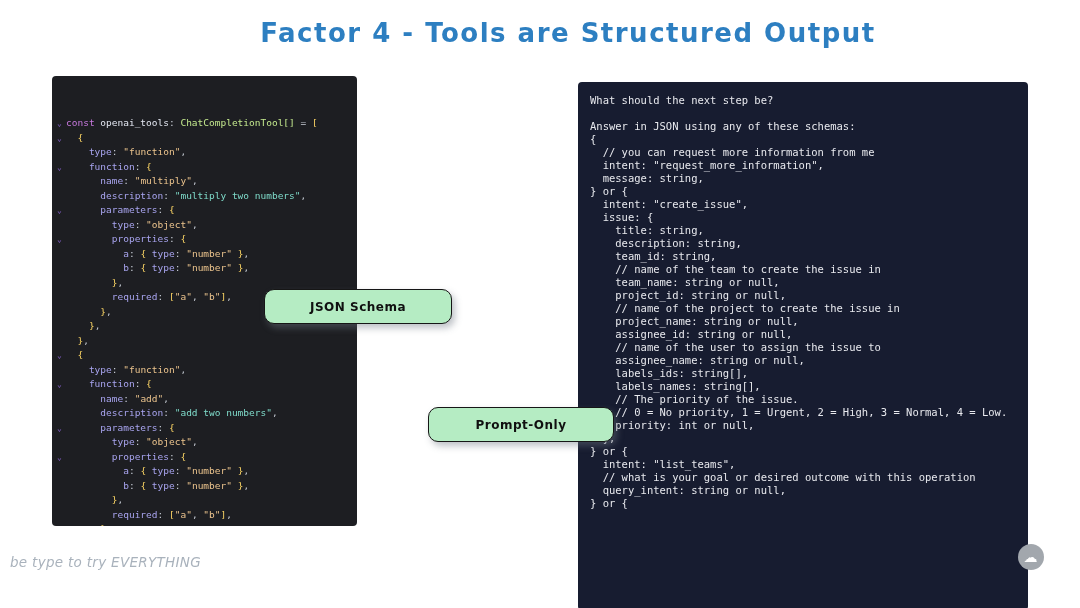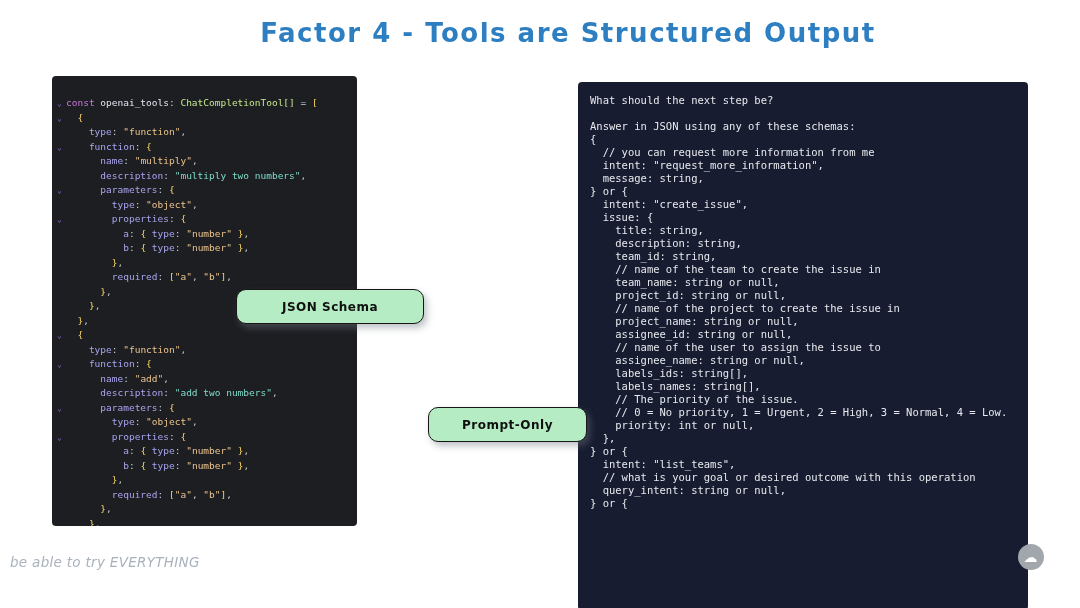--- a/index.html
+++ b/index.html
@@ -8,40 +8,40 @@
   .canvas { position:absolute; inset:0; }
 
   .title { position:absolute; top:18px; left:0; width:100%; text-align:center;
            color:#2d7fc1; font-size:26px; font-weight:bold; letter-spacing:1.5px;margin-left:28px; }
 
   .panel { position:absolute; border-radius:4px; overflow:hidden; }
   .panel-left  { left:52px;  top:76px; width:305px; height:450px; background:#1d1e22; }
   .panel-right { left:578px; top:82px; width:450px; height:528px; background:#171c30; }
 
   .code { font-family:"DejaVu Sans Mono", monospace; white-space:pre; }
-  .panel-left  .code { padding:20px 5px;  font-size:9.5px;  line-height:13.5px; }
+  .panel-left  .code { padding:20px 5px;  font-size:9.5px;  line-height:13.5px;margin-top:20px; }
   .panel-right .code { padding:12px 12px; font-size:10.5px; line-height:13px; color:#e8e9ee; }
   .cl { white-space:pre; }
 
   .fold { display:inline-block; width:9px; color:#8a63d2; font-size:8px; }
   .t-kw    { color:#c678dd; }
   .t-var   { color:#e2e6f0; }
   .t-type  { color:#c3e88d; }
   .t-prop  { color:#a9a5f0;text-align:center; }
   .t-str   { color:#ecc48d; }
   .t-desc  { color:#7fdbca; }
   .t-brace { color:#ffd866; }
   .t-punct { color:#c5cad3; }
 
   .badge { position:absolute; background:#b5ecc3; border:1.5px solid #161616; border-radius:10px;
            display:flex; align-items:center; justify-content:center; font-size:12px; color:#101010;
            letter-spacing:0.5px; box-shadow:3px 4px 7px rgba(110,120,130,0.45); z-index:5;
            font-weight:600; }
-  .badge-json   { left:236px; top:289px; width:188px; height:35px; }
-  .badge-prompt { left:428px; top:407px; width:159px; height:35px; }
+  .badge-json   { left:264px; top:289px; width:188px; height:35px; }
+  .badge-prompt { left:428px; top:407px; width:186px; height:35px; }
 
   .note { position:absolute; left:10px; top:552px; color:#a9b2bc; font-size:13.5px;
           font-style:italic; line-height:21px; letter-spacing:0.3px; }
 
   .watermark { position:absolute; top:544px; right:36px; color:#9aa0a8; font-size:19px;
                display:flex; align-items:center; gap:8px; letter-spacing:1px; z-index:1; }
   .logo { width:26px; height:26px; border-radius:50%; background:#a2a7ad; color:#ffffff;
           display:flex; align-items:center; justify-content:center; font-size:14px; flex:0 0 auto; }
 
   .benefits { position:absolute; top:565px; right:34px; color:#15171a; font-size:20px;
@@ -64,21 +64,21 @@
 
   <div class="badge badge-json">
     <span>JSON Schema</span>
   </div>
 
   <div class="badge badge-prompt">
     <span>Prompt-Only</span>
   </div>
 
   <div class="note">
-    <div>be able to try EVERYTHING</div>
+    <div>be type to try EVERYTHING</div>
   </div>
 
   <div class="watermark">
     <span class="logo">☁</span>
   </div>
 
 
 </div>
 
 </body></html>

